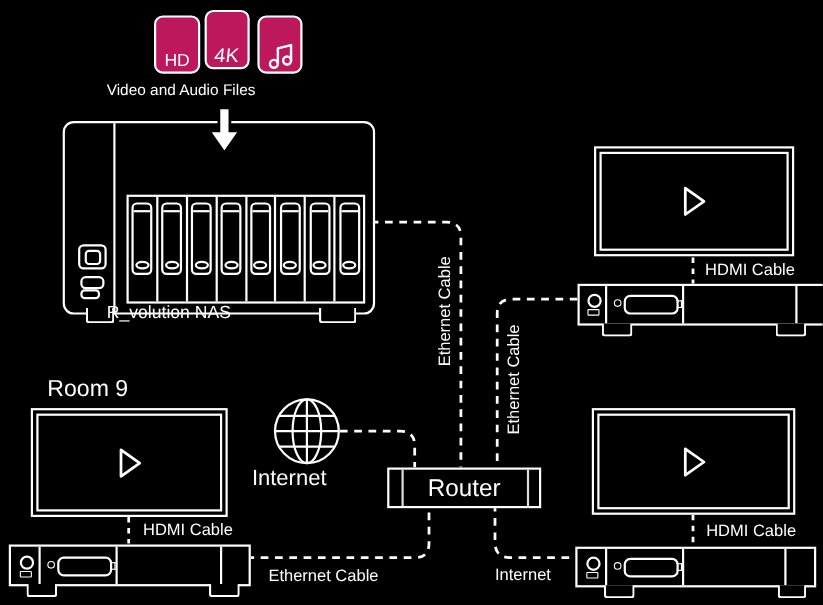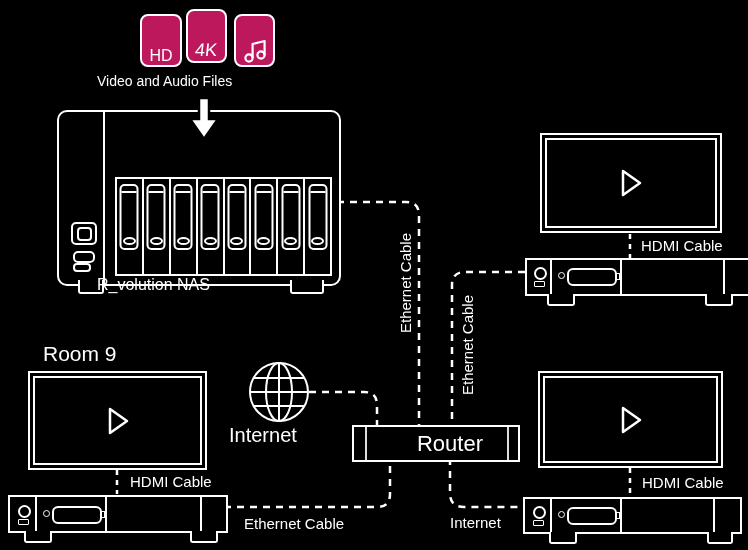--- a/index.html
+++ b/index.html
@@ -35,21 +35,21 @@
   
   .player{position:absolute;border:2px solid #fff;background:#000;}
   .pdiv{position:absolute;top:0;bottom:0;width:2px;background:#fff;}
   .pbtn{position:absolute;width:9px;height:9px;border:2px solid #fff;border-radius:50%;}
   .pslot{position:absolute;width:9px;height:4px;border:1px solid #fff;border-radius:1px;}
   .pconn{position:absolute;border:2px solid #fff;border-radius:6px;}
   .pconn-c{position:absolute;width:5px;height:5px;border:1.5px solid #fff;border-radius:50%;}
   .pconn-n{position:absolute;width:4px;height:5px;border:1.5px solid #fff;border-left:none;}
   
   .router{position:absolute;border:2px solid #fff;background:#000;
-          display:flex;align-items:center;justify-content:center;font-size:22px;padding-left:28px;}
+          display:flex;align-items:center;justify-content:center;font-size:22px;}
   .router-line{position:absolute;top:0;bottom:0;width:2px;background:#ddd;}
   .vlabel{position:absolute;transform:translate(-50%,-50%) rotate(-90deg);
           transform-origin:center;white-space:nowrap;color:#fff;}
 </style>
 </head>
 <body>
 
 <div class="canvas">
 
   <svg class="abs" style="left:0;top:0;" width="748" height="550" viewBox="0 0 748 550" fill="none" stroke="#fff" stroke-width="2.5">

